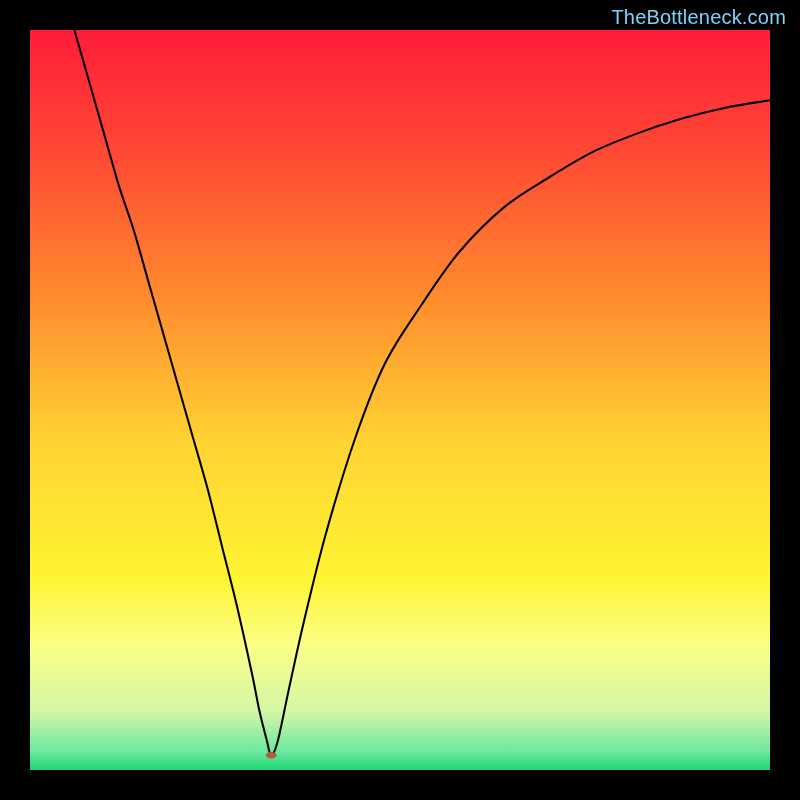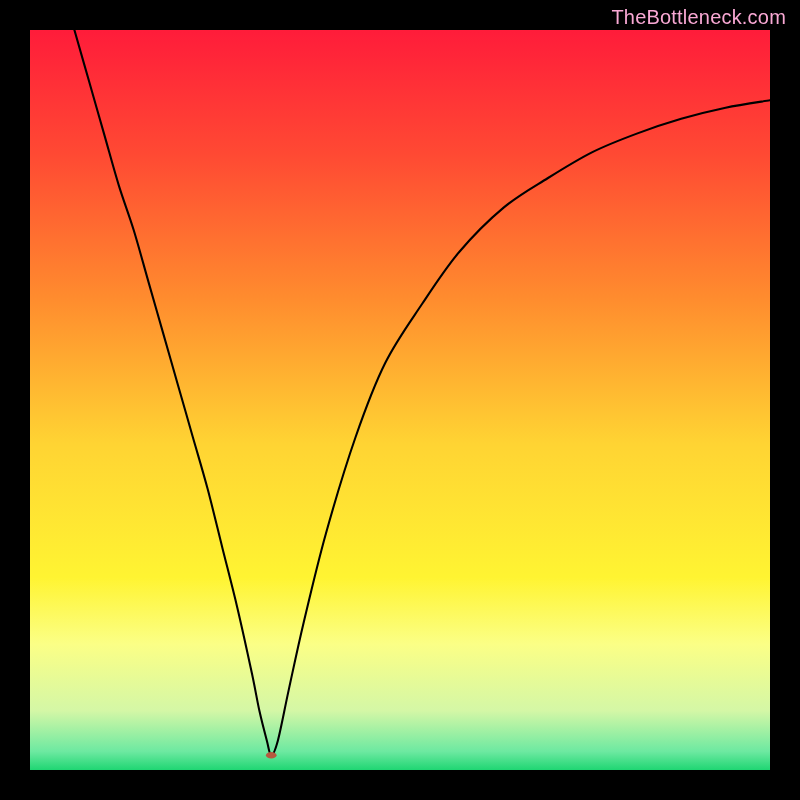--- a/index.html
+++ b/index.html
@@ -26,21 +26,21 @@
     overflow: hidden;
   }
   .gradient-bg {
     position: absolute;
     left: 0; top: 0; right: 0; bottom: 0;
   }
   .watermark {
     position: absolute;
     top: 6px;
     right: 14px;
-    color: #f9a8d4;
+    color: #7dd3fc;
     font-size: 20px;
     letter-spacing: 0.2px;
     font-weight: 500;
   }
   svg.curve-svg {
     position: absolute;
     left: 0; top: 0;
     width: 740px;
     height: 740px;
   }

